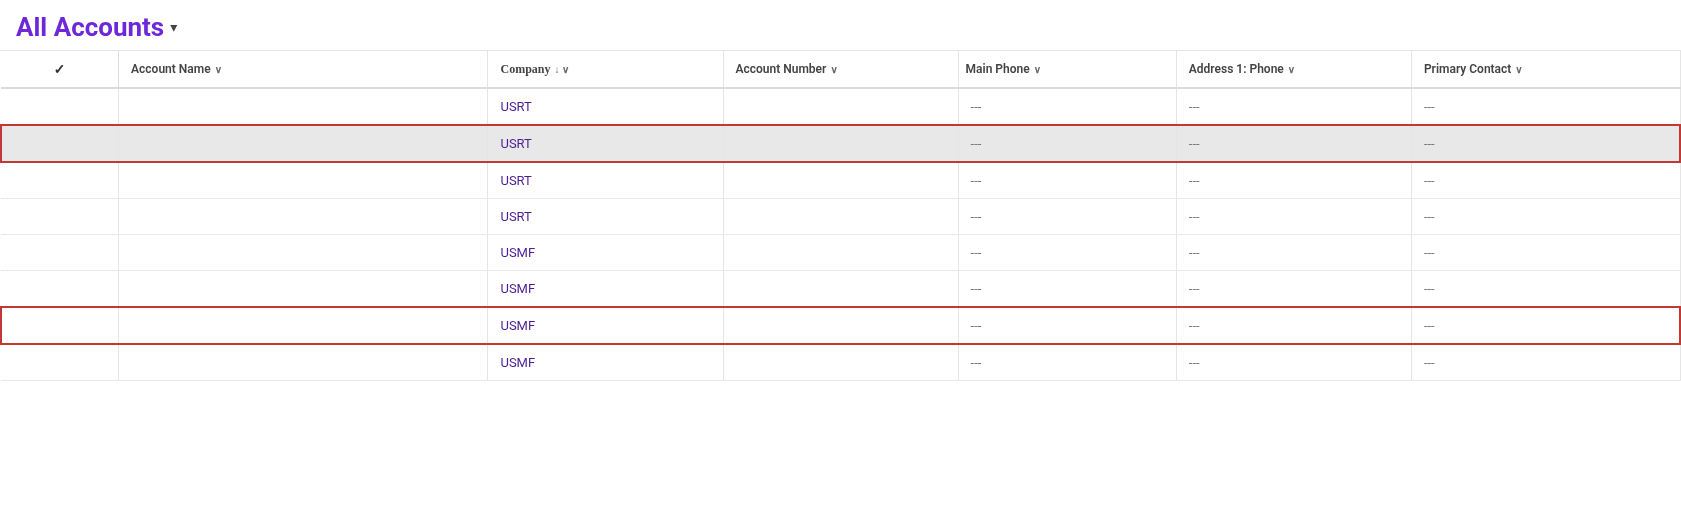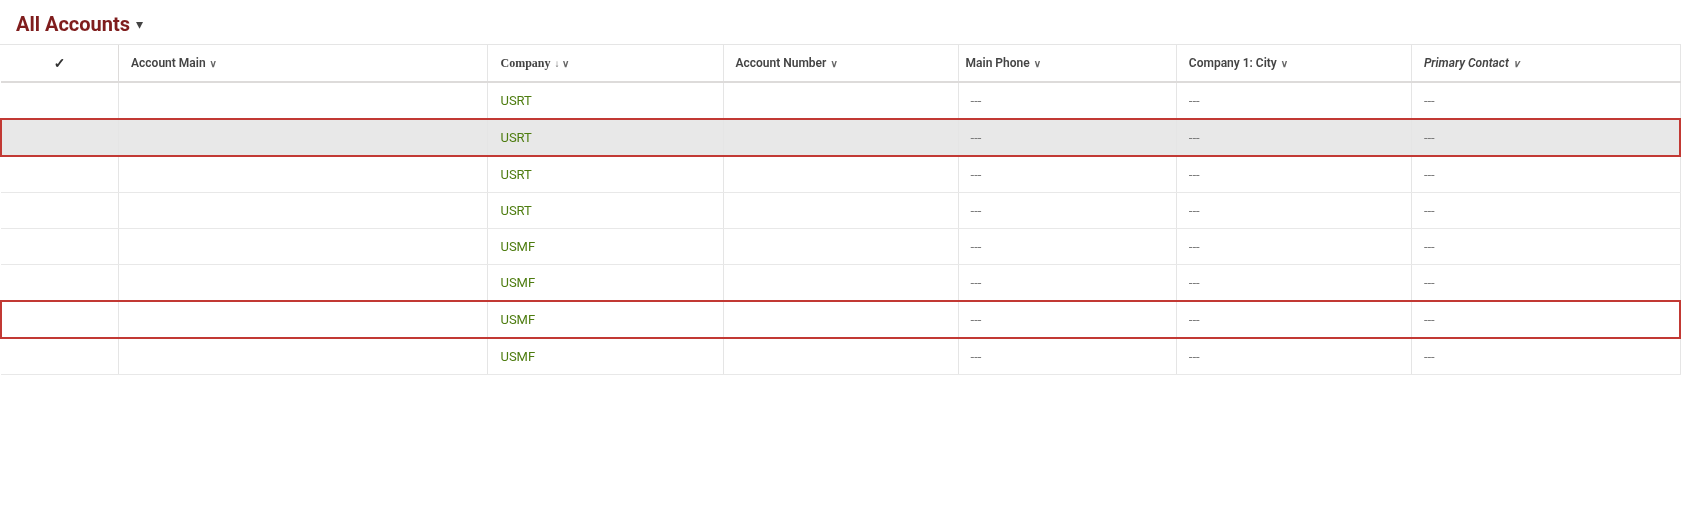--- a/index.html
+++ b/index.html
@@ -12,23 +12,23 @@
 
     .page-header {
       padding: 12px 16px 8px 16px;
       display: flex;
       align-items: center;
       gap: 6px;
       border-bottom: 1px solid #e5e5e5;
     }
 
     .page-title {
-      font-size: 20px;
+      font-size: 26px;
       font-weight: 700;
-      color: #7f1d1d;
+      color: #6d28d9;
     }
 
     .chevron-icon {
       font-size: 14px;
       color: #444;
       cursor: pointer;
     }
 
     .table-wrapper {
       width: 100%;
@@ -78,39 +78,39 @@
     td {
       padding: 10px 12px;
       border-bottom: 1px solid #e8e8e8;
       border-right: 1px solid #e5e5e5;
       vertical-align: middle;
       font-size: 13px;
       color: #333;
     }
 
     td.link-cell {
-      color: #4d7c0f;
+      color: #4c1d95;
       cursor: pointer;
     }
 
     td.empty-cell {
       color: #777;
     }
 
     .check-col {
       width: 48px;
       text-align: center;
     }
 
     .account-name-col { width: 22%; }
     .company-col { width: 14%; font-family: Liberation Serif, serif; }
     .account-number-col { width: 14%; }
     .main-phone-col { width: 13%; padding-left: 7px; }
     .address-city-col { width: 14%; }
-    .primary-contact-col { width: 16%; font-style: italic; }
+    .primary-contact-col { width: 16%; }
 
     tbody tr {
       background: #fff;
     }
 
     .checkmark {
       font-size: 14px;
       color: #333;
     }
 
@@ -136,21 +136,21 @@
 
 <div class="table-wrapper">
   <table>
     <thead>
       <tr>
         <th class="check-col">
           <span class="checkmark">✓</span>
         </th>
         <th class="account-name-col">
           <span class="col-label">
-            <span>Account Main</span>
+            <span>Account Name</span>
             <span class="sort-icon">∨</span>
           </span>
         </th>
         <th class="company-col">
           <span class="col-label">
             <span>Company</span>
             <span class="sort-icon">↓ ∨</span>
           </span>
         </th>
         <th class="account-number-col">
@@ -160,21 +160,21 @@
           </span>
         </th>
         <th class="main-phone-col">
           <span class="col-label">
             <span>Main Phone</span>
             <span class="sort-icon">∨</span>
           </span>
         </th>
         <th class="address-city-col">
           <span class="col-label">
-            <span>Company 1: City</span>
+            <span>Address 1: Phone</span>
             <span class="sort-icon">∨</span>
           </span>
         </th>
         <th class="primary-contact-col">
           <span class="col-label">
             <span>Primary Contact</span>
             <span class="sort-icon">∨</span>
           </span>
         </th>
       </tr>

